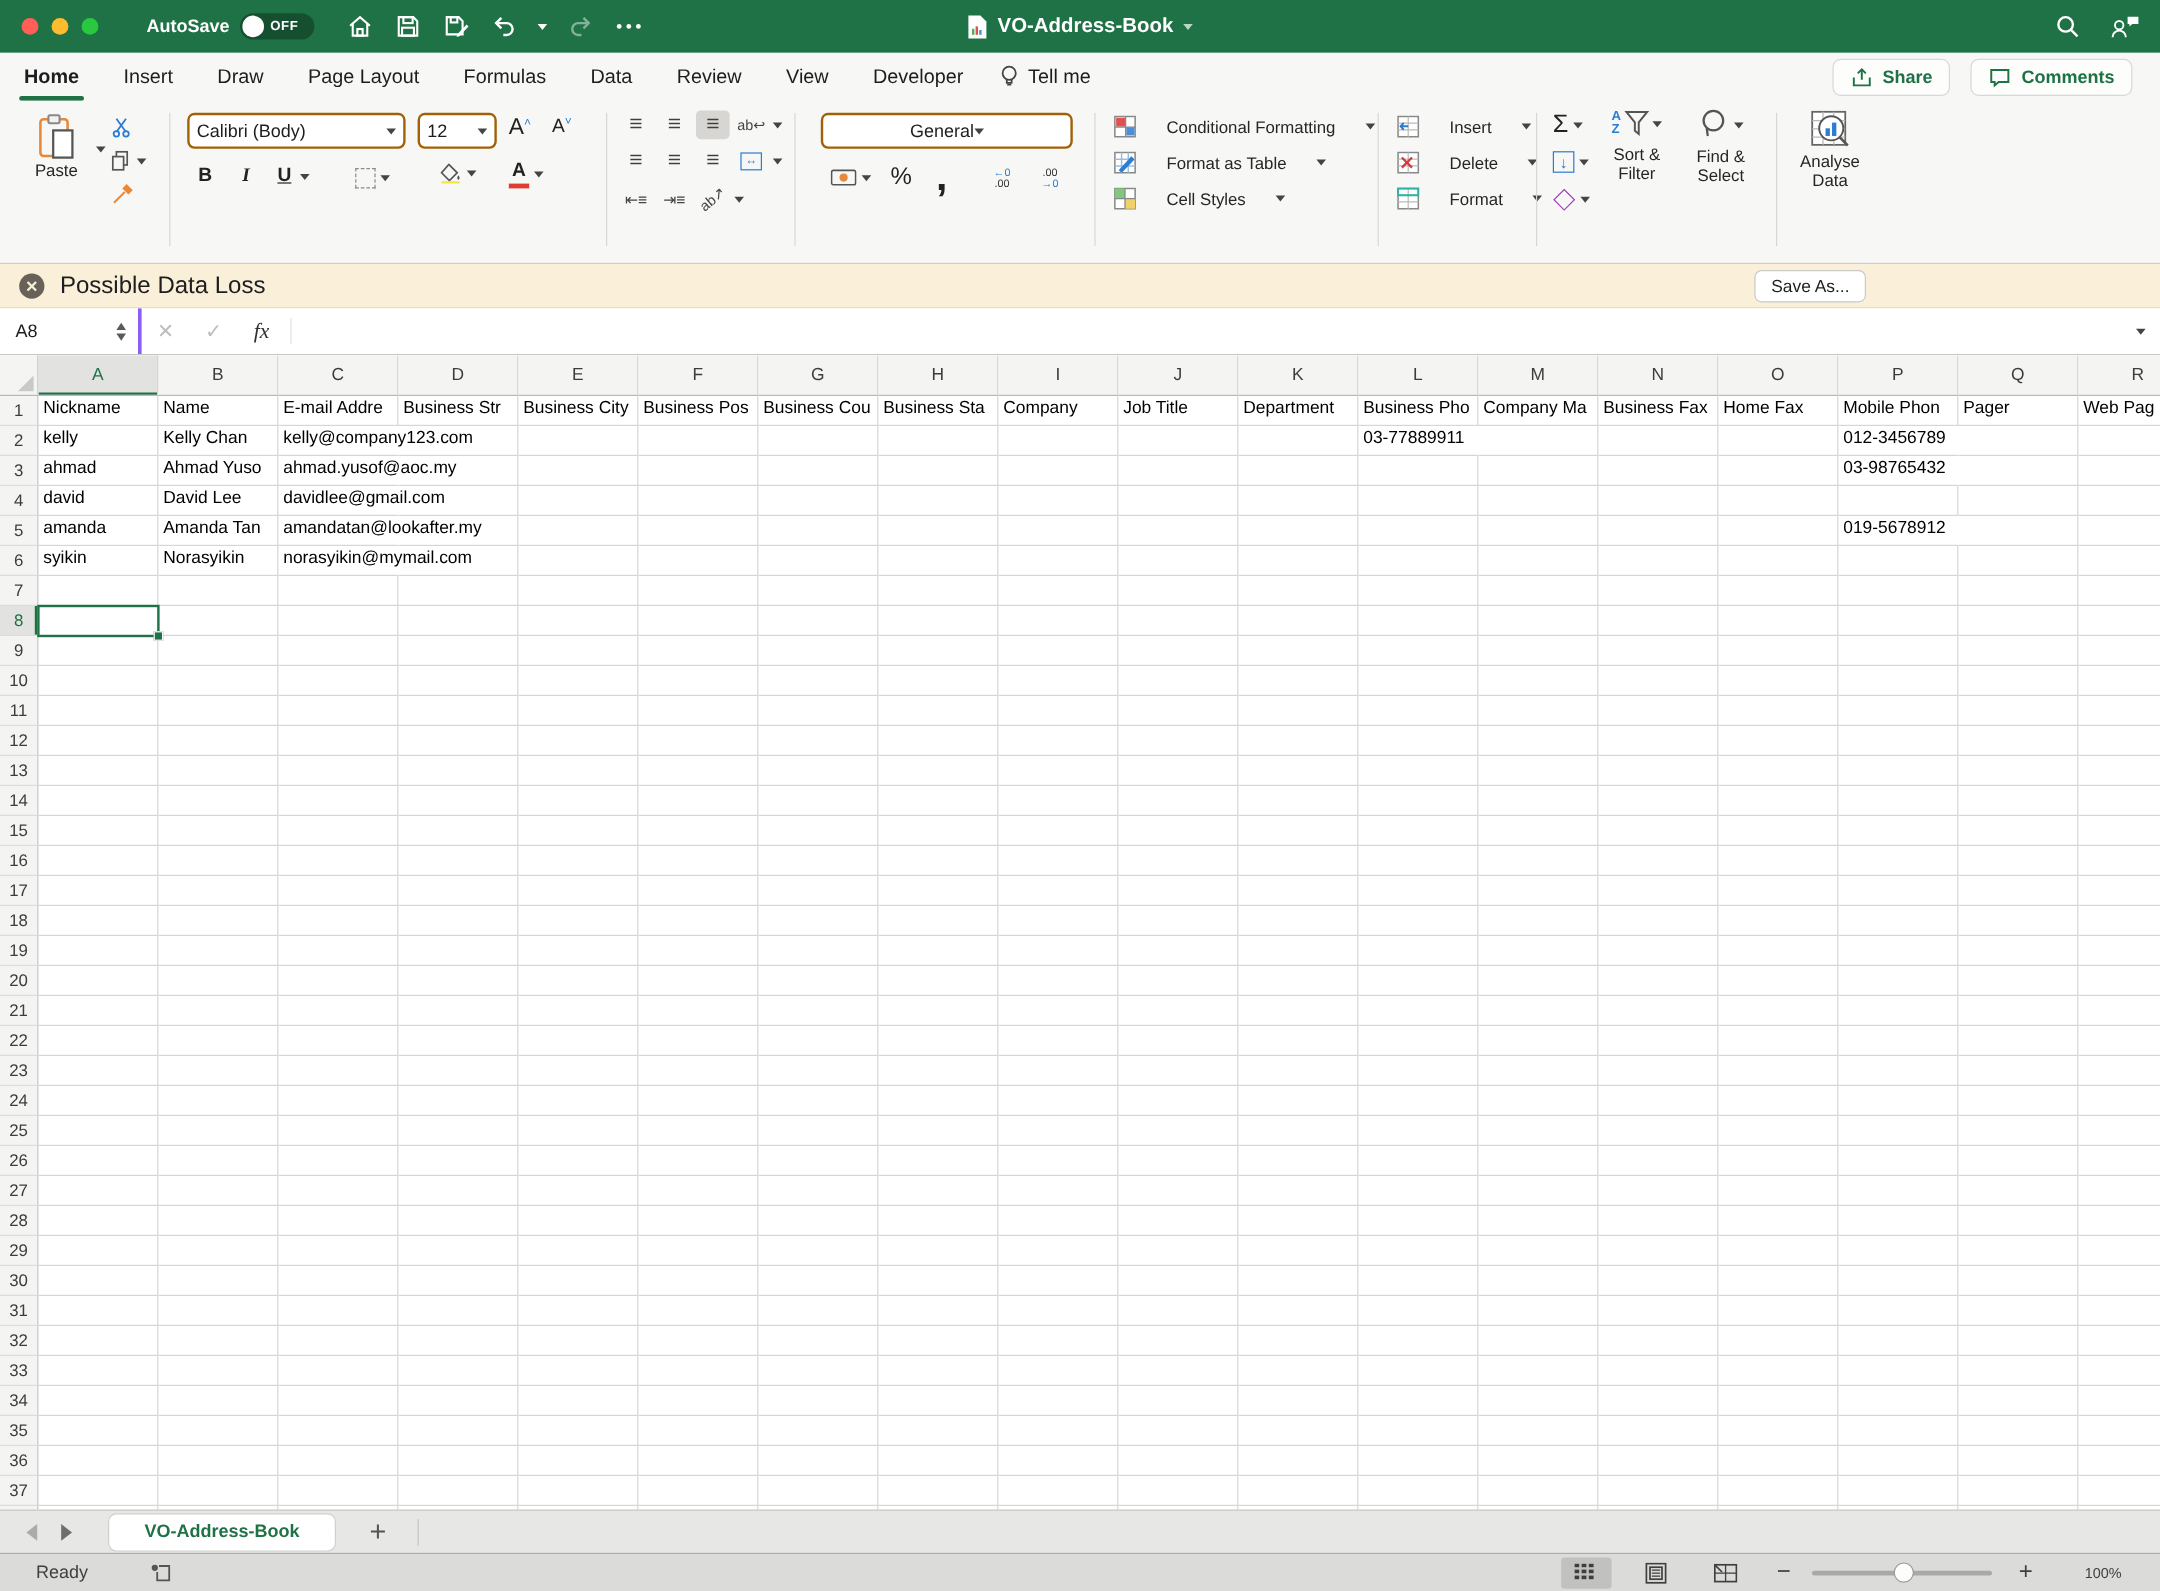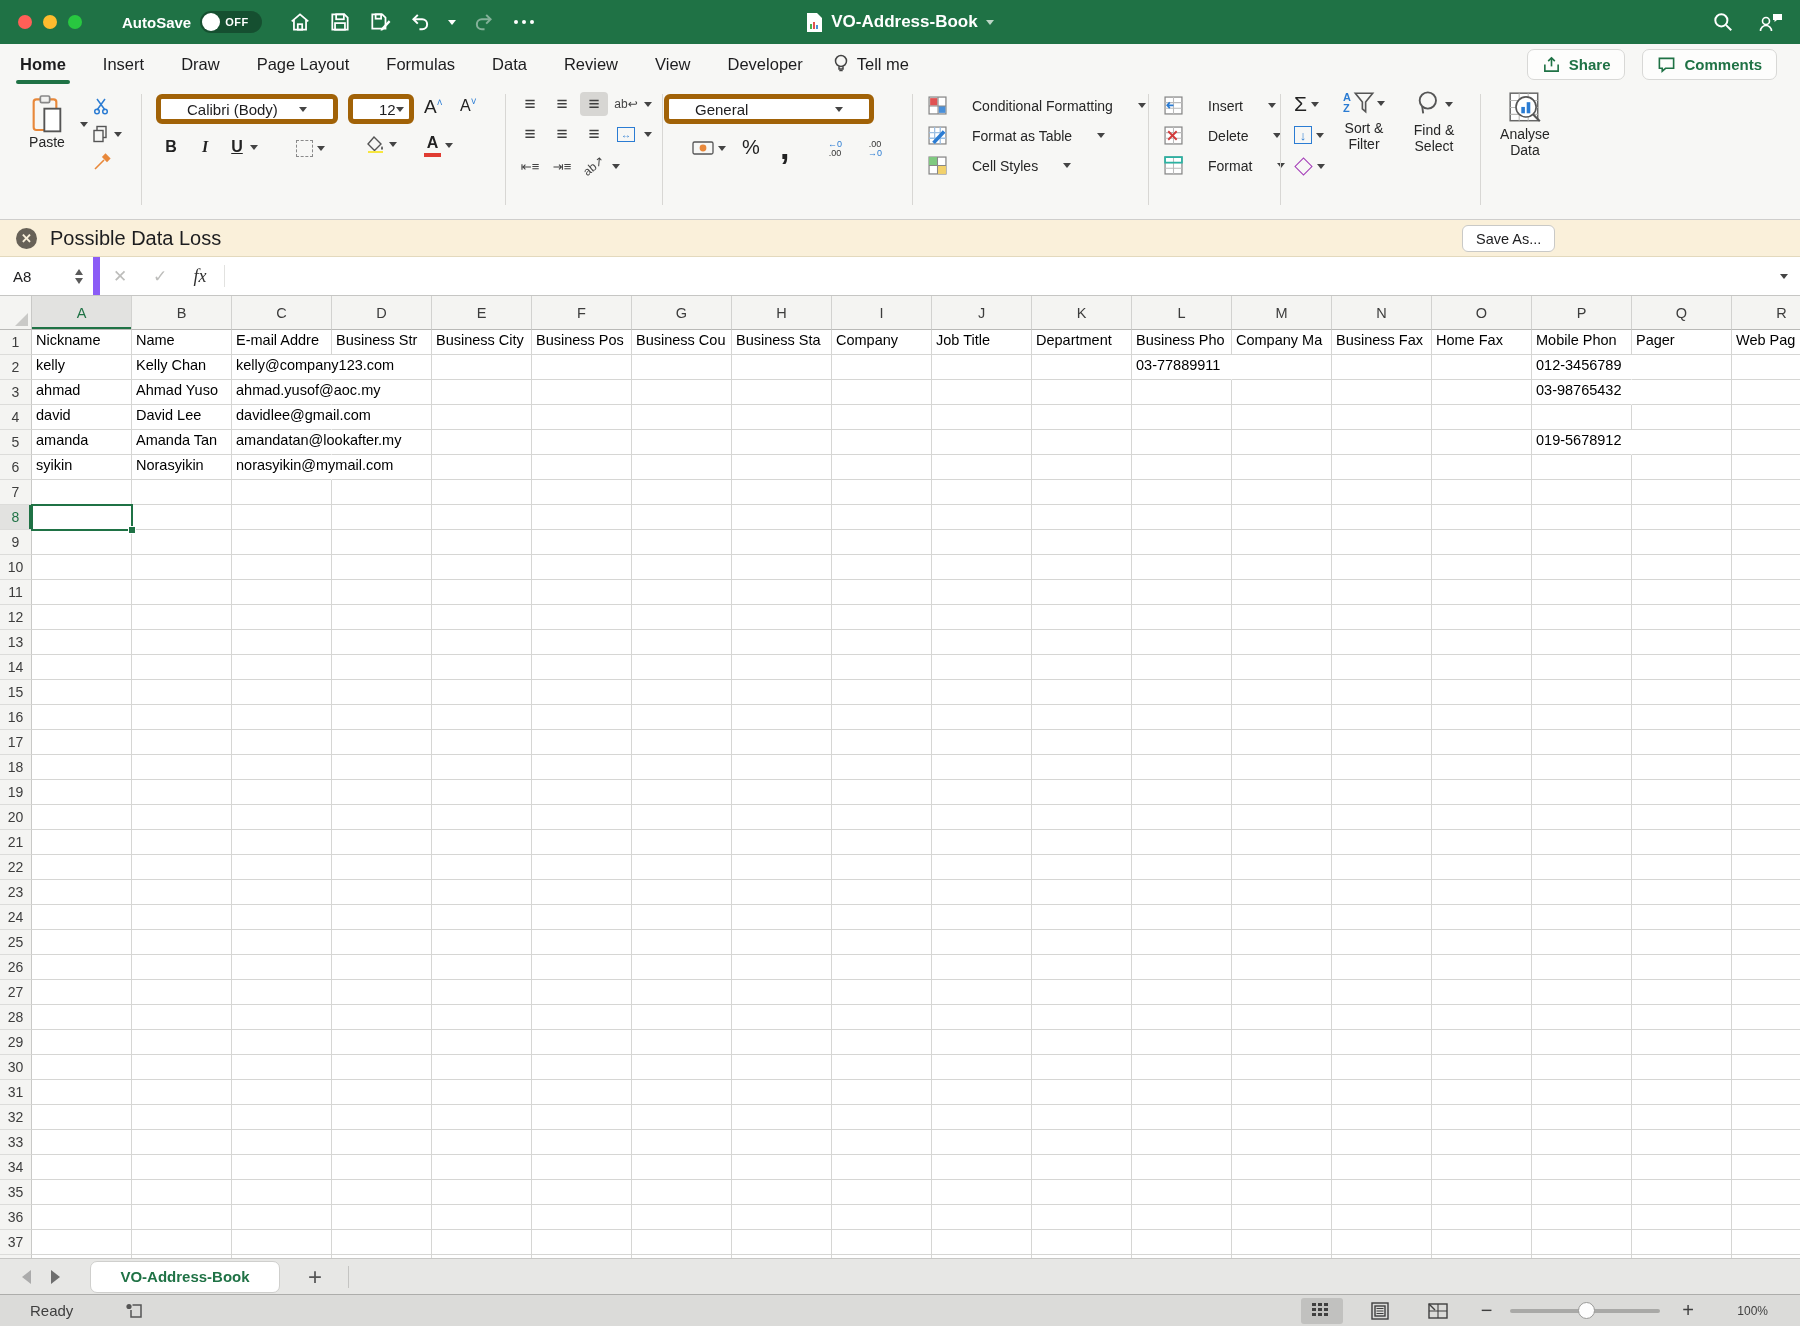--- a/index.html
+++ b/index.html
@@ -30,21 +30,21 @@
   .tab { font-size:16.5px; color:#1d1d1f; position:relative; height:100%; display:flex; align-items:center; cursor:default; }
   .tab.active { font-weight:700; }
   .tab.active::after { content:""; position:absolute; left:-4px; right:-4px; bottom:0; height:4px; border-radius:3px; background:#1f7245; }
   .tellme { display:flex; align-items:center; gap:8px; margin-left:30px; font-size:16.5px; }
   .mr-buttons { position:absolute; right:23px; display:flex; gap:17px; }
   .mr-btn { height:31px; border:1px solid #d8d8d6; background:#fdfdfc; border-radius:7px; display:flex; align-items:center; gap:8px; padding:0 14px; font-size:15px; font-weight:600; color:#1f7245; }
 
   
   .ribbon { position:absolute; top:84px; left:0; width:1800px; height:136px; background:#f7f7f5; border-bottom:1px solid #cfcecc; }
   .rsep { position:absolute; top:10px; bottom:14px; width:1px; background:#d8d7d4; }
-  .combo { background:#fff; border:5px solid #a16207; border-radius:6px; height:30px; display:flex; align-items:center; font-size:15px; color:#1d1d1f; padding:0 26px; justify-content:space-between; }
+  .combo { background:#fff; border:2px solid #a16207; border-radius:6px; height:30px; display:flex; align-items:center; font-size:15px; color:#1d1d1f; padding:0 6px; justify-content:space-between; }
   .chev { width:0; height:0; border-left:4px solid transparent; border-right:4px solid transparent; border-top:5px solid #444; }
   .rlabel { font-size:14px; color:#262626; }
   .bigbtn { position:absolute; display:flex; flex-direction:column; align-items:center; }
   .bigbtn .rlabel { text-align:center; line-height:16px; }
   .mini { position:absolute; display:flex; align-items:center; gap:4px; }
   .fmt-letter { font-weight:700; font-size:16px; color:#222; width:18px; text-align:center; }
   .colorbar { height:4px; width:17px; margin:1px auto 0; }
   .lines-glyph { font-size:19px; color:#3f3f3f; line-height:20px; }
   .alni { width:28px; height:24px; display:flex; align-items:center; justify-content:center; border-radius:4px; }
   .alni.sel { background:#d7d6d3; }
@@ -55,21 +55,21 @@
   
   .warnbar { position:absolute; top:220px; left:0; width:1800px; height:37px; background:#faf0da; border-bottom:1px solid #e3d9bd; display:flex; align-items:center; }
   .warn-ic { width:21px; height:21px; border-radius:50%; background:#676157; color:#faf0da; display:flex; align-items:center; justify-content:center; font-size:13px; font-weight:700; margin-left:16px; }
   .warn-title { font-weight:400; font-size:20px; margin-left:13px; }
   .warn-msg { font-size:15px; margin-left:13px; }
   .saveas { position:absolute; left:1462px; top:5px; height:27px; padding:0 13px; background:#fff; border:1px solid #cscsc;
             border:1px solid #c9c9c7; border-radius:6px; font-size:14.5px; color:#1d1d1f; display:flex; align-items:center; }
 
   
   .fbar { position:absolute; top:257px; left:0; width:1800px; height:39px; background:#fff; border-bottom:1px solid #c6c6c4; display:flex; align-items:center; }
-  .namebox { width:100px; height:100%; border-right:7px solid #8b5cf6; display:flex; align-items:center; position:relative; }
+  .namebox { width:118px; height:100%; border-right:3px solid #8b5cf6; display:flex; align-items:center; position:relative; }
   .namebox-text { font-size:15px; margin-left:13px; }
   .stepper { position:absolute; right:10px; display:flex; flex-direction:column; gap:3px; }
   .tri-up { width:0; height:0; border-left:4px solid transparent; border-right:4px solid transparent; border-bottom:6px solid #5a5a5a; }
   .tri-dn { width:0; height:0; border-left:4px solid transparent; border-right:4px solid transparent; border-top:6px solid #5a5a5a; }
   .fbtn { font-size:17px; color:#bdbdbb; width:40px; text-align:center; }
   .fx { font-family:"Liberation Serif", serif; font-style:italic; font-size:18px; color:#2f2f2f; width:40px; text-align:center; }
   .fdiv { width:1px; height:22px; background:#e2e2e0; margin-left:4px; }
   .fchev { position:absolute; right:12px; }
 
   
@@ -357,21 +357,21 @@
         <span style="font-size:13px; color:#444;">⇥≡</span>
       </span>
     <span class="alni">
         <span style="font-size:12px; color:#444; transform:rotate(-40deg); display:inline-block;">ab↗</span>
       </span>
     <span class="chev"></span>
   </div>
 
   <div class="rsep" style="left:662px;"></div>
 
-  <div class="combo" style="position:absolute; left:664px; top:10px; width:210px;">
+  <div class="combo" style="position:absolute; left:684px; top:10px; width:210px;justify-content:center;">
     <span>General</span>
     <span class="chev"></span>
   </div>
   <div class="mini" style="left:692px; top:56px;">
     <svg width="22" height="16" viewBox="0 0 22 16">
         <rect x="1" y="2" width="20" height="12" rx="1.5" fill="none" stroke="#555" stroke-width="1.3"></rect>
         <circle cx="11" cy="8" r="3.4" fill="#e8883a"></circle>
       </svg>
     <span class="chev"></span>
   </div>

